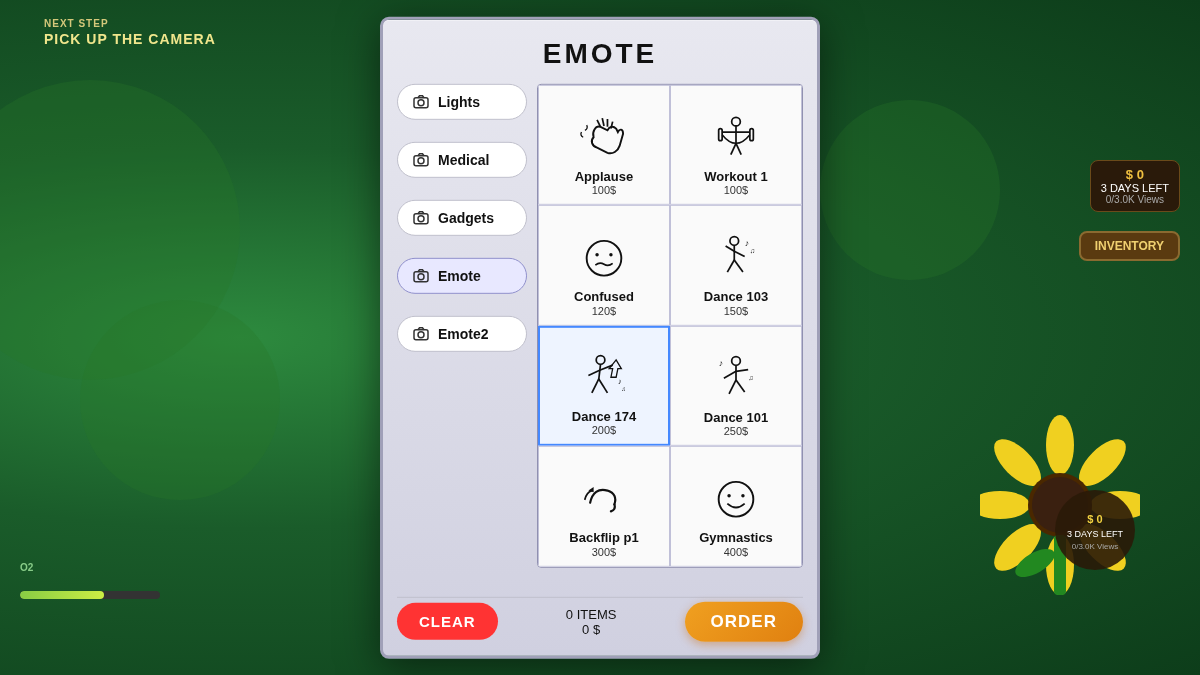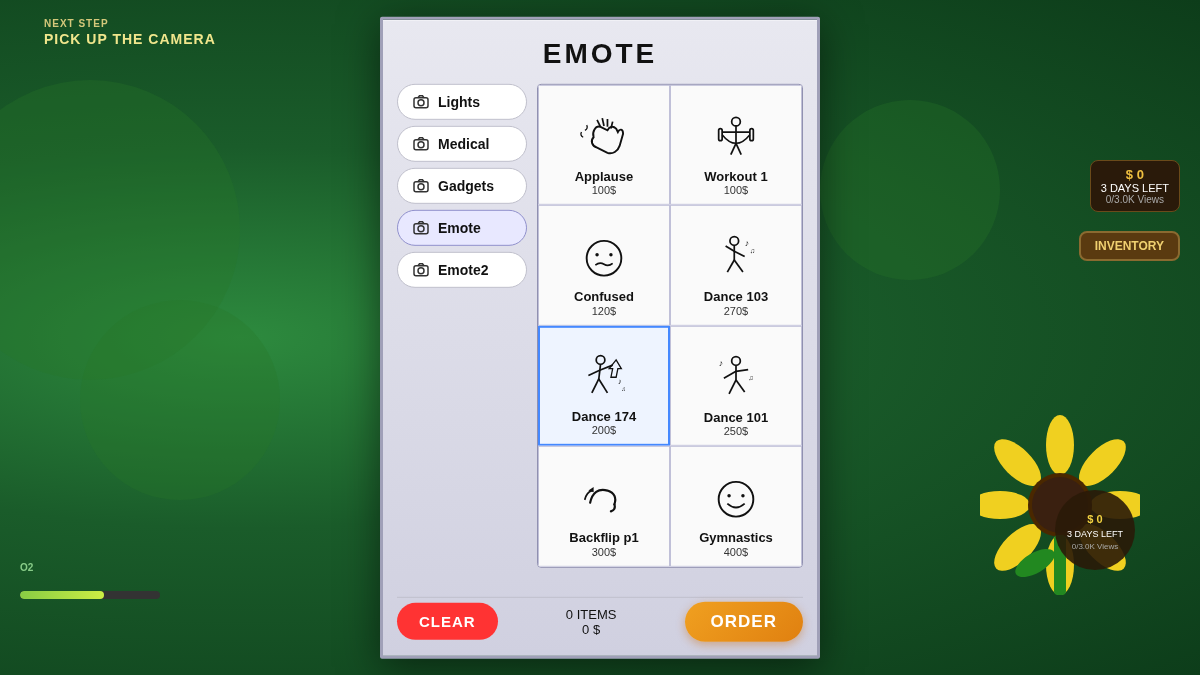--- a/index.html
+++ b/index.html
@@ -120,21 +120,21 @@
 
     
     .vending-panel {
       position: absolute;
       left: 50%;
       top: 50%;
       transform: translate(-50%, -50%);
       width: 440px;
       min-height: 620px;
       background: linear-gradient(180deg, #e8e8f0 0%, #d0d0e0 100%);
-      border-radius: 2px;
+      border-radius: 9px;
       border: 3px solid #a0a0b8;
       box-shadow: 0 8px 40px rgba(0,0,0,0.5), inset 0 1px 0 rgba(255,255,255,0.5);
       z-index: 20;
       display: flex;
       flex-direction: column;
       padding: 18px 14px 14px;
       gap: 10px;
     }
 
     
@@ -151,21 +151,21 @@
     .panel-content {
       display: flex;
       gap: 10px;
       flex: 1;
     }
 
     
     .nav-list {
       display: flex;
       flex-direction: column;
-      gap: 6px;
+      gap: 22px;
       width: 130px;
       flex-shrink: 0;
     }
     .nav-item {
       display: flex;
       align-items: center;
       gap: 8px;
       background: #fff;
       border: 1.5px solid #c0c0cc;
       border-radius: 22px;
@@ -478,21 +478,21 @@
             <line x1="28" y1="20" x2="18" y2="14" stroke="#111" stroke-width="2"></line>
             <line x1="28" y1="20" x2="40" y2="26" stroke="#111" stroke-width="2"></line>
             <line x1="28" y1="30" x2="20" y2="44" stroke="#111" stroke-width="2"></line>
             <line x1="28" y1="30" x2="38" y2="44" stroke="#111" stroke-width="2"></line>
 
             <text x="40" y="14" font-size="10" fill="#111">♪</text>
             <text x="46" y="22" font-size="8" fill="#111">♫</text>
           </svg>
         </div>
         <div class="item-name">Dance 103</div>
-        <div class="item-price">270$</div>
+        <div class="item-price">150$</div>
       </div>
 
       <div class="grid-item selected">
         <div class="item-icon">
           <svg class="item-svg" viewBox="0 0 60 55" xmlns="http://www.w3.org/2000/svg">
 
             <circle cx="26" cy="8" r="5" fill="none" stroke="#111" stroke-width="2"></circle>
             <line x1="26" y1="13" x2="24" y2="30" stroke="#111" stroke-width="2"></line>
             <line x1="25" y1="20" x2="12" y2="26" stroke="#111" stroke-width="2"></line>
             <line x1="25" y1="20" x2="40" y2="14" stroke="#111" stroke-width="2"></line>

